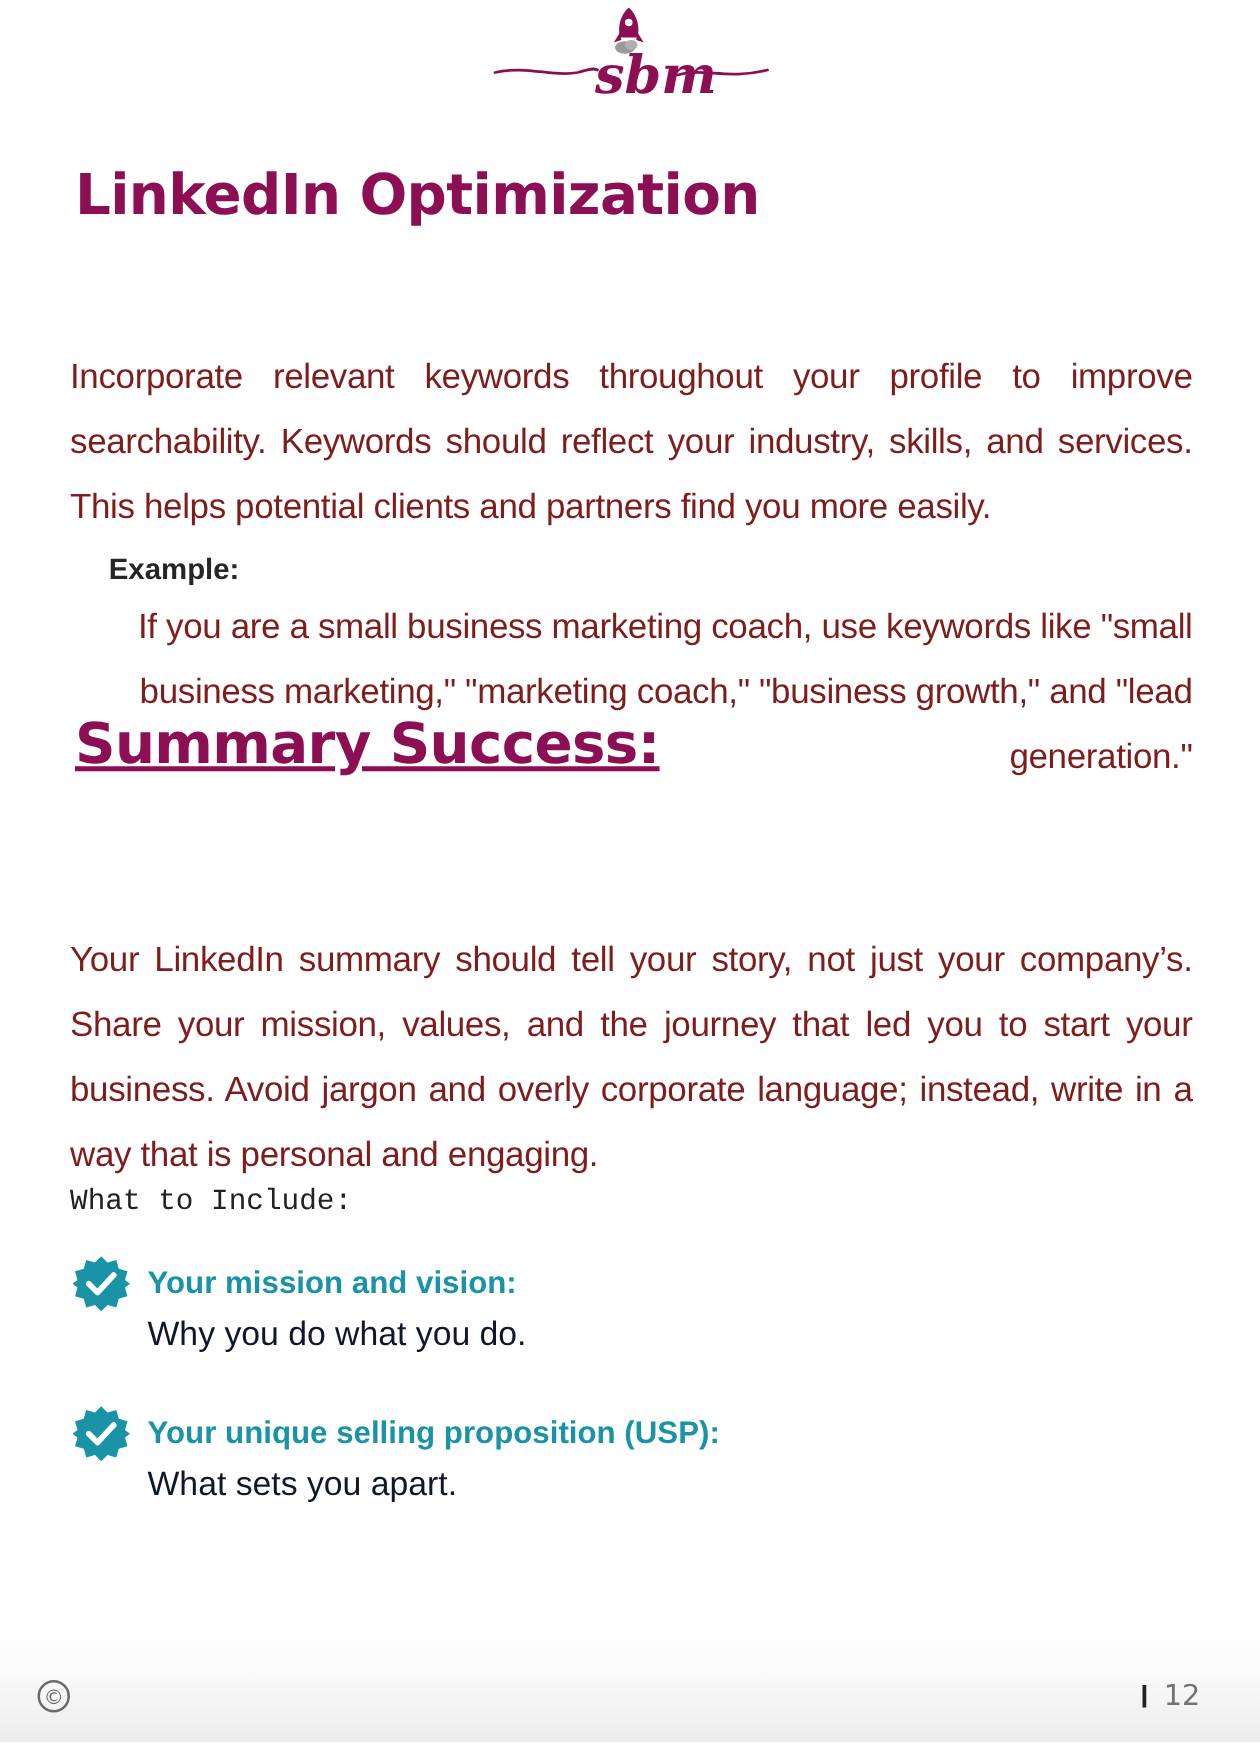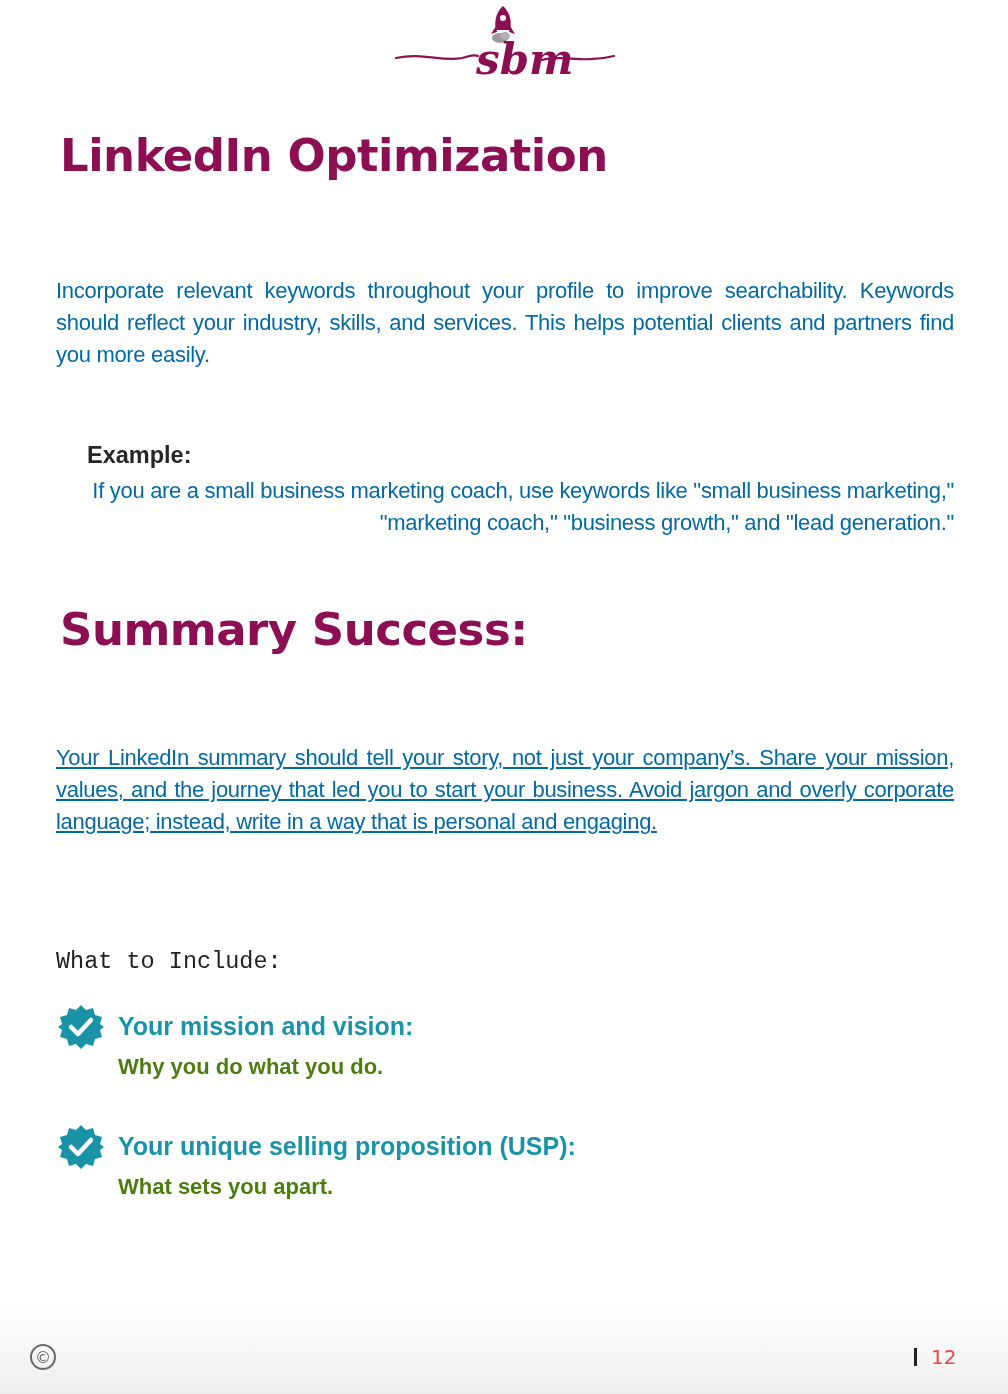--- a/index.html
+++ b/index.html
@@ -24,46 +24,46 @@
     .h1 {
       position: absolute;
       left: 60px;
       font-family: "DejaVu Sans", sans-serif;
       font-weight: bold;
       color: #8c0f54;
       letter-spacing: -0.5px;
       white-space: nowrap;
     }
     .h1-a { top: 120px; font-size: 45px; line-height: 72px; }
-    .h1-b { top: 594px; font-size: 45px; line-height: 72px; }
+    .h1-b { top: 559px; font-size: 45px; line-height: 72px; text-decoration: underline; }
     .h1-b .l2 { font-size: 47px; }
     .para {
       position: absolute;
       left: 56px;
       width: 898px;
       font-family: "Liberation Sans", sans-serif;
-      font-size: 22px;
-      line-height: 32px;
-      color: #0369a1;
+      font-size: 28px;
+      line-height: 52px;
+      color: #7f1d1d;
       text-align: justify;
       letter-spacing: -0.3px;
     }
     .para-1 { top: 275px; }
     .para-ex-label {
       position: absolute;
       left: 56px;
       top: 435px;
       font-size: 23.5px;
       line-height: 40px;
       font-weight: bold;
       color: #262626;
       margin-left: 31px;
     }
     .para-ex { top: 475px; text-align: right; }
-    .para-2 { top: 742px; text-decoration: underline; }
+    .para-2 { top: 742px; }
     .include-label {
       position: absolute;
       left: 56px;
       top: 942px;
       font-size: 23.5px;
       line-height: 40px;
       color: #222222;
       font-family: Liberation Mono, monospace;
     }
     .bullet {
@@ -87,25 +87,24 @@
       font-size: 25px;
       line-height: 40px;
       font-weight: bold;
       color: #1b93a6;
       white-space: nowrap;
     }
     .bullet .b-desc {
       position: absolute;
       left: 60px;
       top: 43px;
-      font-size: 22px;
-      line-height: 40px;
-      color: #4d7c0f;
-      white-space: nowrap;
-      font-weight: bold;
+      font-size: 27px;
+      line-height: 40px;
+      color: #0f172a;
+      white-space: nowrap;
     }
     .footer-bg {
       position: absolute;
       left: 0;
       top: 1300px;
       width: 1008px;
       height: 94px;
       background: linear-gradient(180deg, #ffffff 0%, #fafafa 40%, #ececec 100%);
     }
     .footer {
@@ -135,22 +134,22 @@
       font-size: 19px;
       letter-spacing: 4.2px;
       color: #222;
       white-space: nowrap;
     }
     .page-num {
       position: absolute;
       left: 914px;
       top: 1340px;
       font-family: "DejaVu Sans", sans-serif;
-      font-size: 20px;
-      color: #ef4444;
+      font-size: 23px;
+      color: #737373;
       white-space: nowrap;
       line-height: 34px;
     }
     .page-num .bar {
       display: inline-block;
       width: 3px;
       height: 18px;
       background: #222;
       margin-right: 14px;
       vertical-align: -2px;

